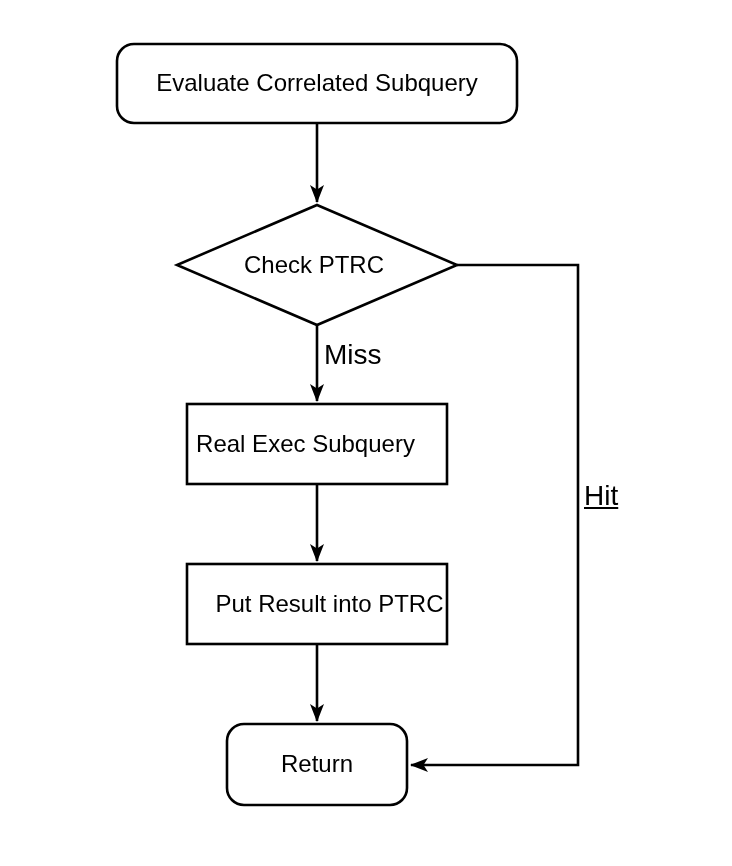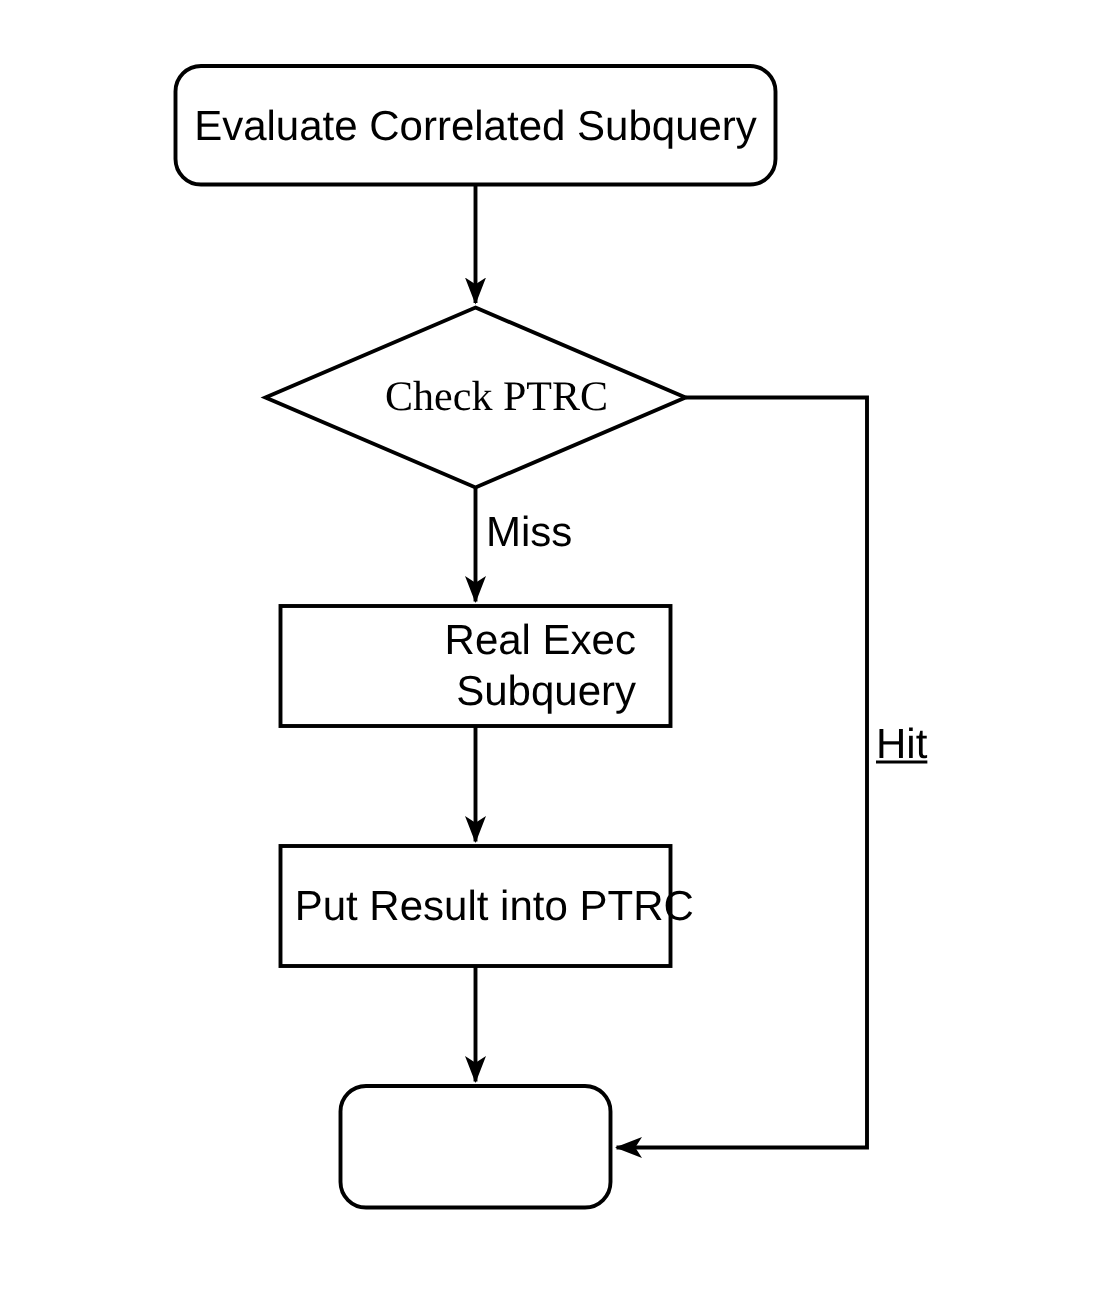--- a/index.html
+++ b/index.html
@@ -30,21 +30,21 @@
     fill: none;
     stroke: #000000;
     stroke-width: 2.6;
   }
   .node-label {
     position: absolute;
     display: flex;
     align-items: center;
     justify-content: center;
     text-align: right;
-    font-size: 28px;
+    font-size: 24px;
     line-height: 1.2;
     color: #000000;
   }
   .edge-label {
     position: absolute;
     font-size: 28px;
     line-height: 28px;
     color: #000000;
     white-space: nowrap;
   }
@@ -69,24 +69,25 @@
 
     <rect class="shape" x="117" y="44" width="400" height="79" rx="17" ry="17"></rect>
     <polygon class="shape" points="317,205 457,265 317,325 177,265"></polygon>
     <rect class="shape" x="187" y="404" width="260" height="80"></rect>
     <rect class="shape" x="187" y="564" width="260" height="80"></rect>
     <rect class="shape" x="227" y="724" width="180" height="81" rx="17" ry="17"></rect>
   </svg>
 
   <div class="node-label" style="left:117px; top:44px; width:400px; height:79px;">Evaluate Correlated Subquery</div>
 
-  <div class="node-label" style="left:191px; top:205px; width:280px; height:120px;font-family:Liberation Serif, serif;">Check PTRC</div>
+  <div class="node-label" style="left:174px; top:205px; width:280px; height:120px;">Check PTRC</div>
 
   <div class="node-label" style="left:187px; top:404px; width:237px; height:80px;">Real Exec Subquery</div>
 
   <div class="node-label" style="left:187px; top:564px; width:285px; height:80px;">Put Result into PTRC</div>
 
+  <div class="node-label" style="left:227px; top:724px; width:180px; height:81px;">Return</div>
 
   <div class="edge-label" style="left:324px; top:341px;">Miss</div>
 
   <div class="edge-label" style="left:584px; top:482px;text-decoration:underline;">Hit</div>
 
 </div>
 
 </body></html>

